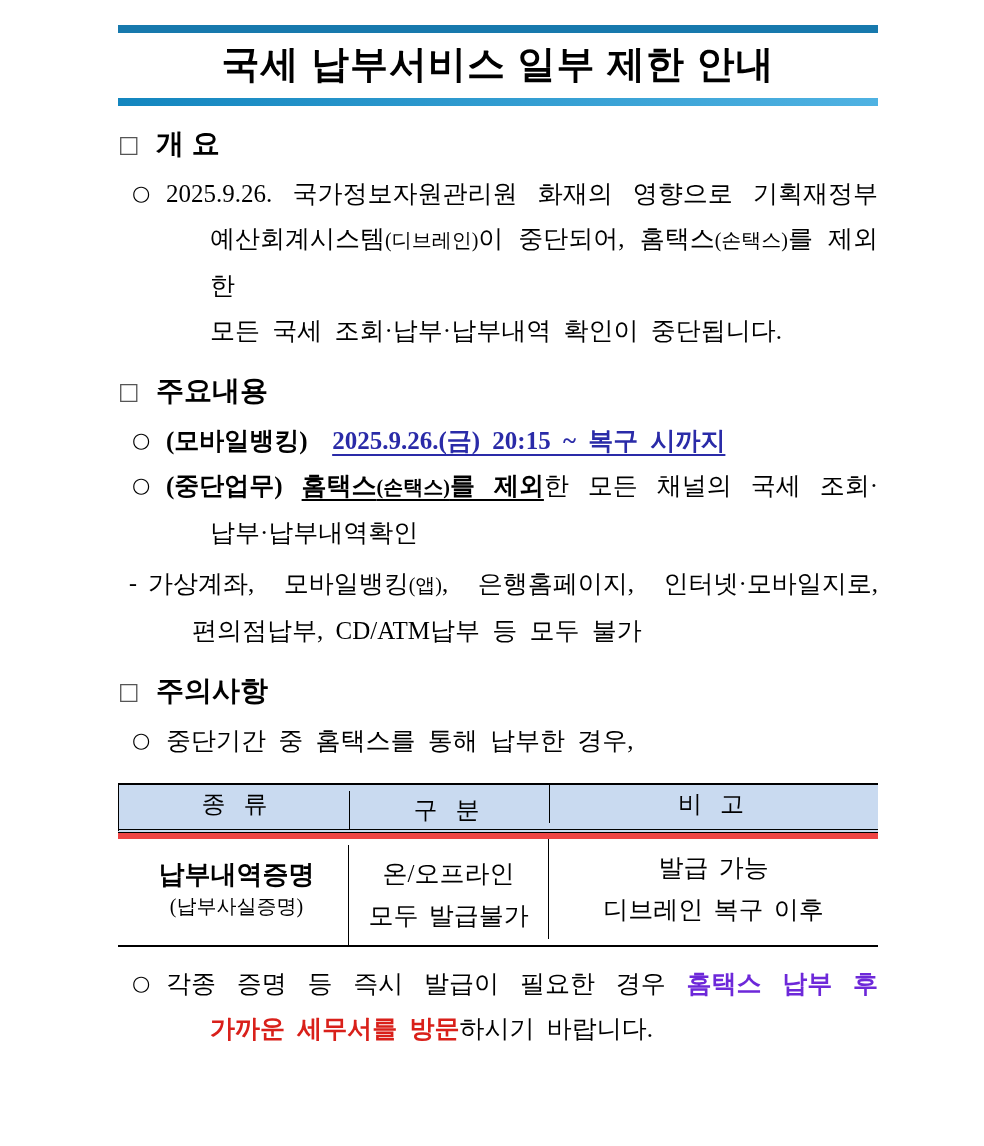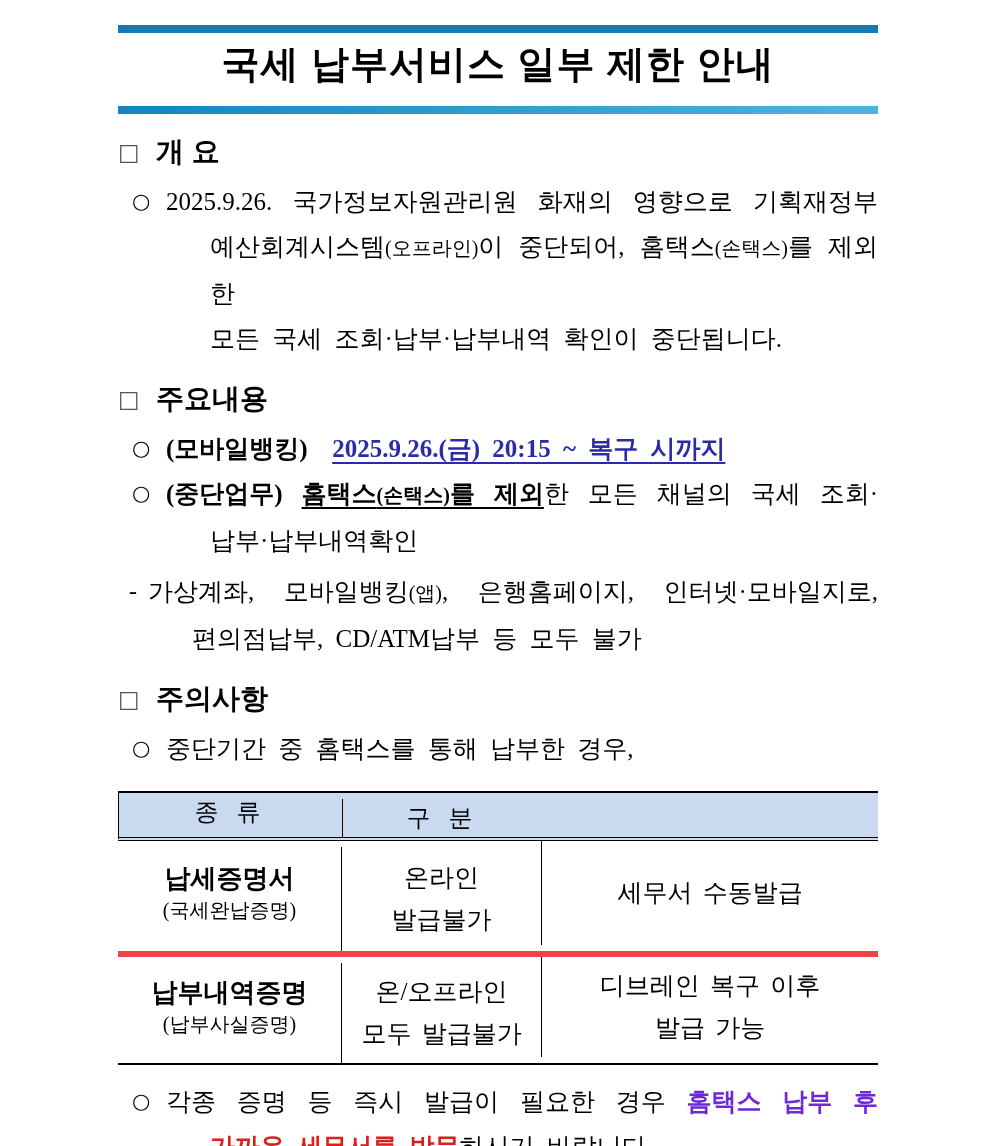--- a/index.html
+++ b/index.html
@@ -9,21 +9,21 @@
     color:#000;
   }
   .page { position:relative; width:984px; height:1146px; background:#fff; }
   .content { padding:0 106px 0 118px; }
 
   
   .bar-top { margin-top:25px; height:8px; }
   .doc-title {
     font-family:"Liberation Sans", sans-serif;
     font-weight:700; font-size:38px; letter-spacing:1px;
-    text-align:center; padding:6px 0 16px 0;
+    text-align:center; padding:6px 0 8px 0;
   }
   .bar-bottom { height:8px; }
 
   
   .sec { display:flex; align-items:center; margin-top:19px;
          font-family:"Liberation Sans", sans-serif; font-weight:700; font-size:28px; }
   .sec .sq { font-family:"DejaVu Sans", sans-serif; font-weight:400; font-size:23px;
              color:#555; width:38px; flex:0 0 38px; }
 
   
@@ -33,21 +33,21 @@
   .mk-dash { flex:0 0 30px; margin-left:0; font-family:"DejaVu Serif", serif; font-size:25px; text-align:center; }
   .txt { flex:1; word-spacing:6px; }
   .fill { text-align:justify; text-align-last:justify; }
   .indent2 { margin-left:44px; }
   .small { font-size:20px; }
   .bold { font-weight:700; }
   .ul { text-decoration:underline; text-underline-offset:5px; text-decoration-thickness:2px; }
 
   
   .tbl { margin-top:20px; border-top:2px solid #000; border-bottom:2px solid #000; }
-  .tr { display:flex; }
+  .tr { display:flex;padding-left:7px; }
   .thead { border-bottom:4px double #000; border-left:1px solid #000; }
   .c1 { width:223px; } .c2 { width:199px;margin-top:6px; } .c3 { flex:1; }
   .c2, .c3 { border-left:1px solid #000; }
   .th { height:38px; line-height:38px; text-align:center; font-size:24px; letter-spacing:6px; }
   .rowsep { border-top:6px solid #ef4444; }
   .cell { display:flex; flex-direction:column; justify-content:center; align-items:center; text-align:center; }
   .r1 .cell { height:104px; } .r2 .cell { height:100px; }
   .cell .name { font-weight:700; font-size:26px; line-height:34px; }
   .cell .sub  { font-size:20px; line-height:28px; }
   .cell .ln   { font-size:25px; line-height:42px; word-spacing:4px; }
@@ -69,21 +69,21 @@
       <span class="sq">□</span>
       <span>개 요</span>
     </div>
     <div class="blk">
       <div class="line">
         <span class="mk">○</span>
         <span class="txt fill">2025.9.26. 국가정보자원관리원 화재의 영향으로 기획재정부</span>
       </div>
       <div class="line">
         <span class="mk"></span>
-        <span class="txt fill indent2"><span>예산회계시스템</span><span class="small">(오프라인)</span><span>이 중단되어, 홈택스</span><span class="small">(손택스)</span><span>를 제외한</span></span>
+        <span class="txt fill indent2"><span>예산회계시스템</span><span class="small">(디브레인)</span><span>이 중단되어, 홈택스</span><span class="small">(손택스)</span><span>를 제외한</span></span>
       </div>
       <div class="line">
         <span class="mk"></span>
         <span class="txt indent2">모든 국세 조회·납부·납부내역 확인이 중단됩니다.</span>
       </div>
     </div>
 
     <div class="sec">
       <span class="sq">□</span>
       <span>주요내용</span>
@@ -122,46 +122,34 @@
       </div>
       <div class="line">
         <span class="mk"></span>
       </div>
     </div>
 
     <div class="tbl">
       <div class="tr thead" style="background: rgb(201, 218, 240);">
         <div class="c1 th">종 류</div>
         <div class="c2 th">구 분</div>
-      </div>
-      <div class="tr r1">
-        <div class="c1 cell">
-          <span class="name">납세증명서</span>
-          <span class="sub">(국세완납증명)</span>
-        </div>
-        <div class="c2 cell">
-          <span class="ln">온라인</span>
-          <span class="ln">발급불가</span>
-        </div>
-        <div class="c3 cell">
-          <span class="ln">세무서 수동발급</span>
-        </div>
+        <div class="c3 th">비 고</div>
       </div>
       <div class="tr r2 rowsep">
         <div class="c1 cell">
           <span class="name">납부내역증명</span>
           <span class="sub">(납부사실증명)</span>
         </div>
         <div class="c2 cell">
           <span class="ln">온/오프라인</span>
           <span class="ln">모두 발급불가</span>
         </div>
         <div class="c3 cell">
+          <span class="ln">발급 가능</span>
           <span class="ln">디브레인 복구 이후</span>
-          <span class="ln">발급 가능</span>
         </div>
       </div>
     </div>
 
     <div class="footer-blk">
       <div class="line">
         <span class="mk">○</span>
         <span class="txt fill"><span>각종 증명 등 즉시 발급이 필요한 경우 </span><span class="bold red" style="color: #6d28d9;">홈택스 납부 후</span></span>
       </div>
       <div class="line">

